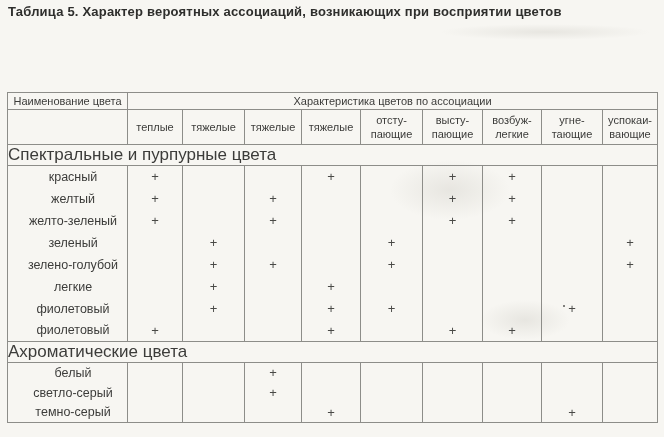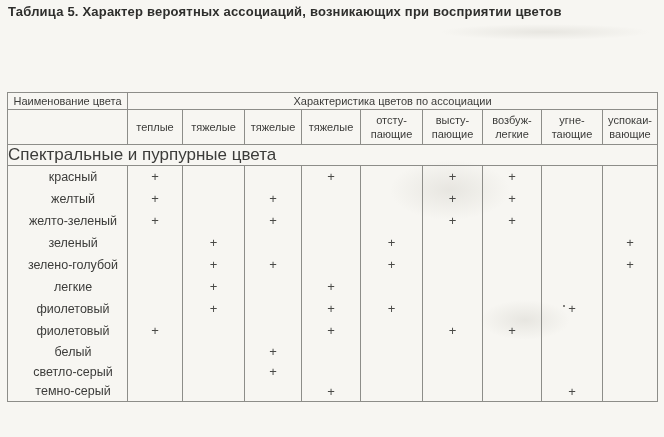--- a/index.html
+++ b/index.html
@@ -246,20 +246,23 @@
           <td class="mark">+</td>
           <td class="mark"></td>
           <td class="mark"></td>
           <td class="mark">+</td>
           <td class="mark"></td>
           <td class="mark">+</td>
           <td class="mark">+</td>
           <td class="mark"></td>
           <td class="mark"></td>
         </tr>
+        <tr class="section-row">
+          <td colspan="10">Ахроматические цвета</td>
+        </tr>
         <tr class="data-row sec1">
           <td class="name">белый</td>
           <td class="mark"></td>
           <td class="mark"></td>
           <td class="mark">+</td>
           <td class="mark"></td>
           <td class="mark"></td>
           <td class="mark"></td>
           <td class="mark"></td>
           <td class="mark"></td>

